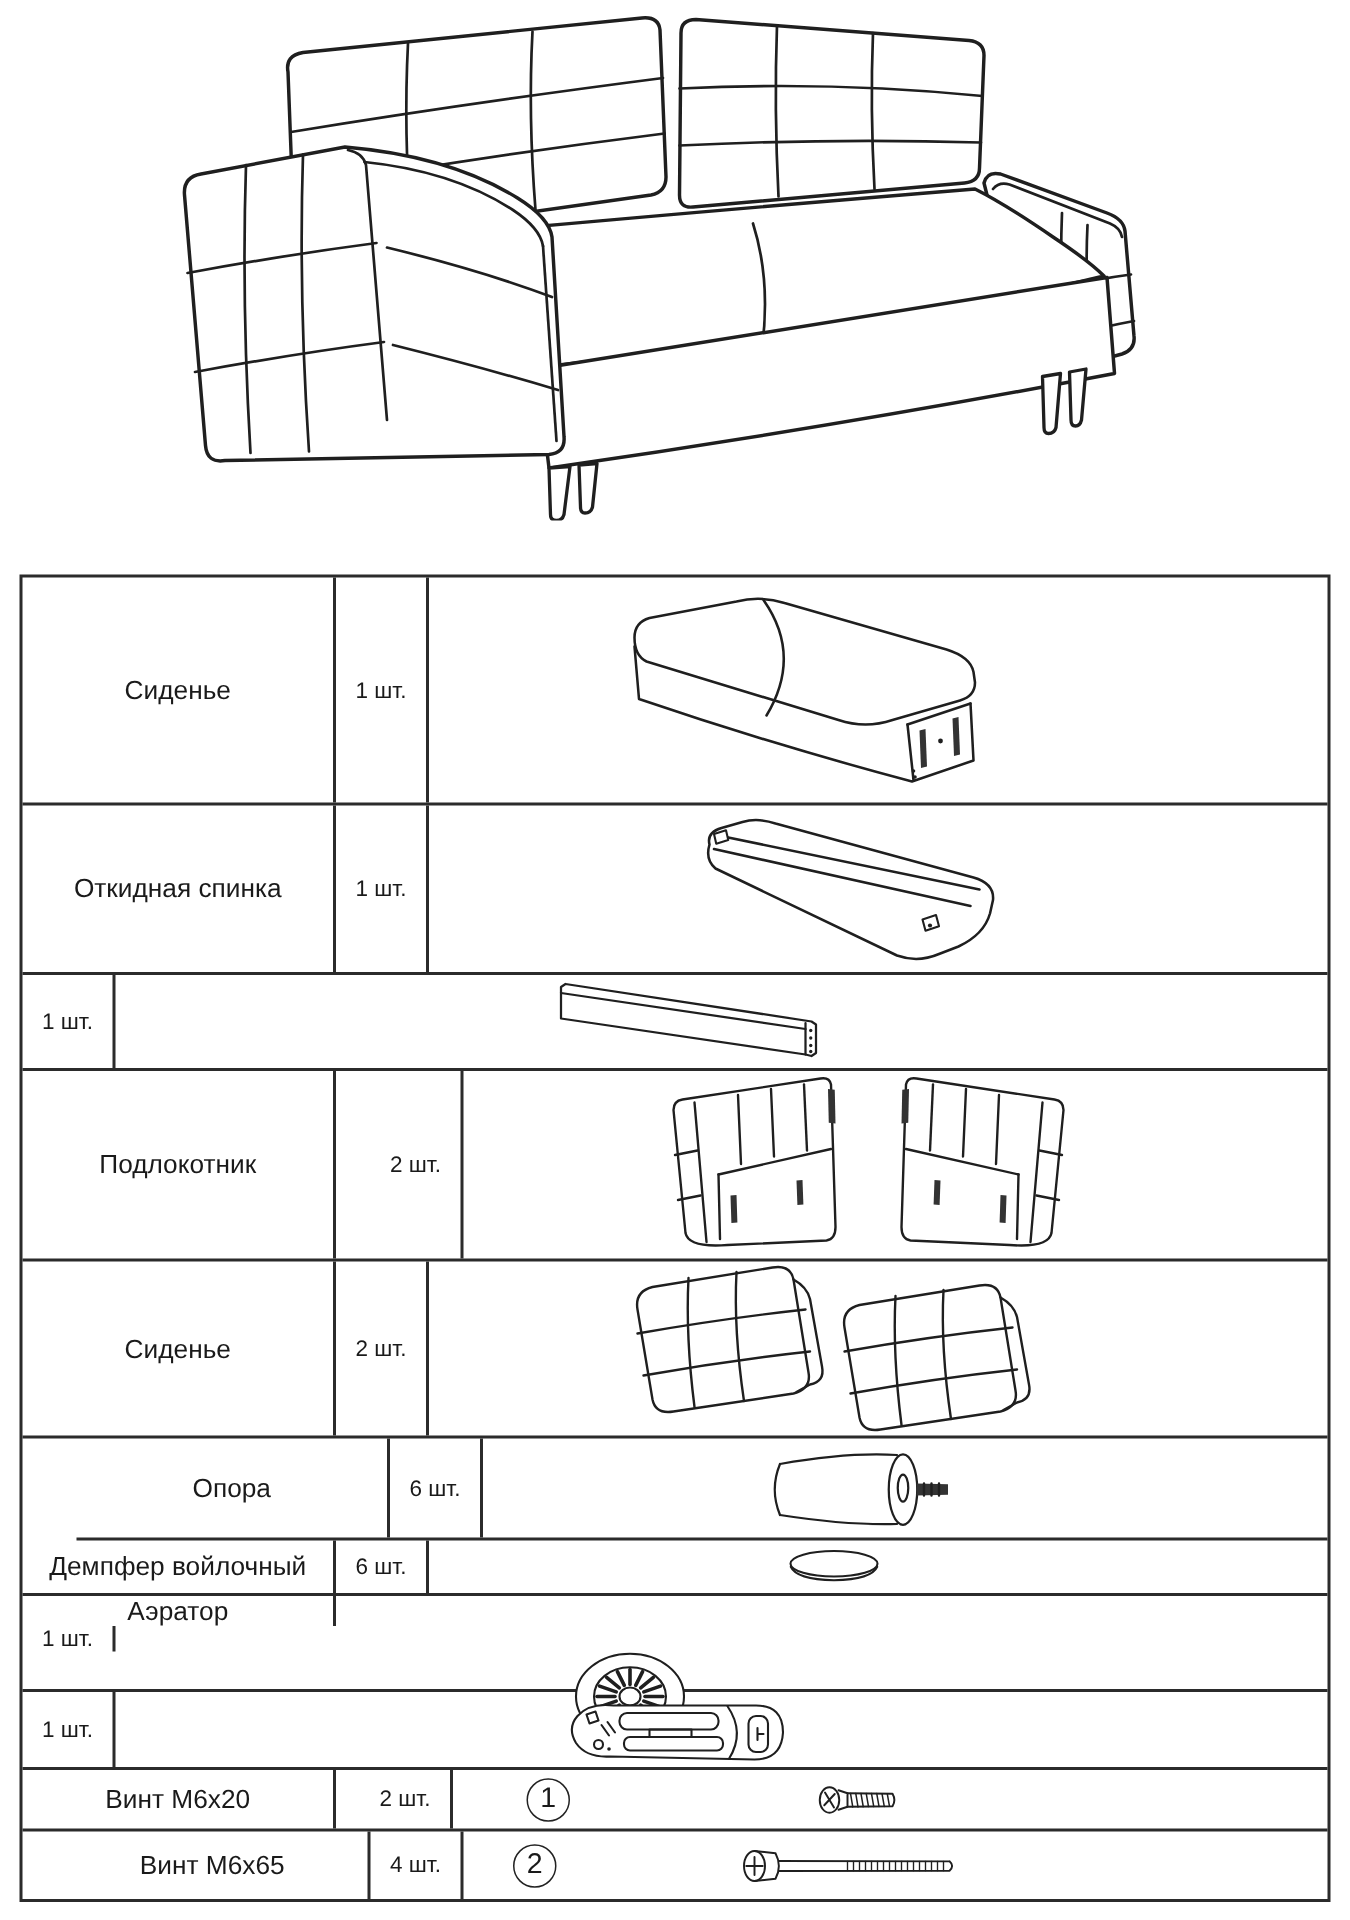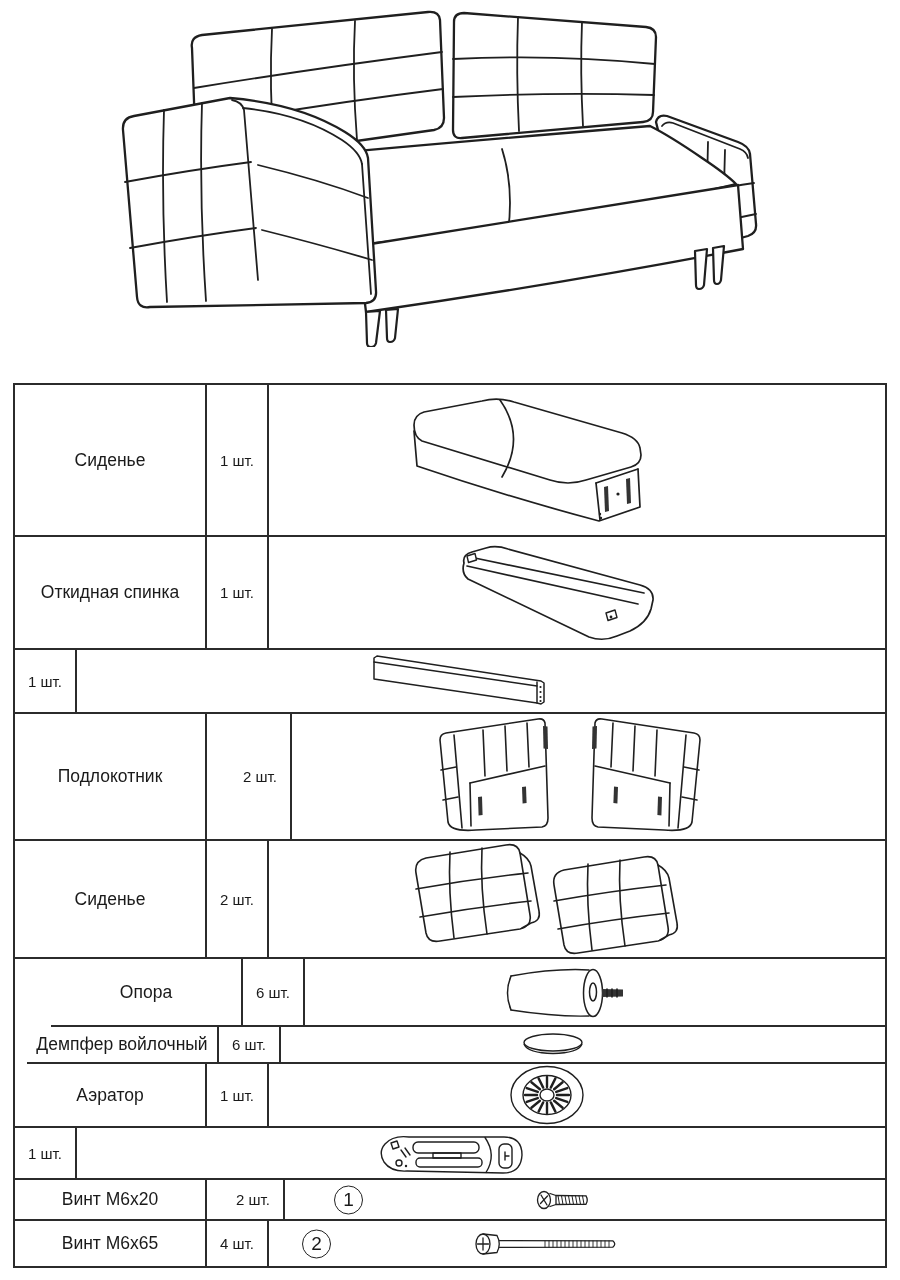--- a/index.html
+++ b/index.html
@@ -14,21 +14,21 @@
 
   .sofa-wrap{position:absolute;left:110px;top:2px;width:650px;height:345px;}
 
   .tbl{
     position:absolute;left:13px;top:383px;width:874px;box-sizing:border-box;
     border:2px solid #2b2b2b;background:#fff;
   }
   .row{display:flex;box-sizing:border-box;border-bottom:2px solid #2b2b2b;}
   .row:last-child{border-bottom:none;}
   .cell-name{
-    width:192px;box-sizing:border-box;border-right:2px solid #2b2b2b;
+    width:209px;box-sizing:border-box;border-right:2px solid #2b2b2b;
     display:flex;align-items:center;justify-content:center;text-align:center;
     font-size:17.5px;line-height:1.15;padding:0 8px;
   }
   .cell-qty{
     width:62px;box-sizing:border-box;border-right:2px solid #2b2b2b;
     display:flex;align-items:center;justify-content:center;font-size:15px;white-space:nowrap;
   }
   .cell-img{flex:1;display:flex;align-items:center;justify-content:center;position:relative;}
   .cell-img > svg{transform:translateX(-30px);}
   .marker{
@@ -229,34 +229,34 @@
           <path class="ink" d="M 10 13 Q 3 30 10 47"></path>
           <ellipse class="inkw" cx="92" cy="30" rx="9.5" ry="23.5"></ellipse>
           <ellipse class="ink" cx="92" cy="29" rx="3.5" ry="9"></ellipse>
           <path class="slot" d="M 101 26 L 122 26.5 L 122 33.5 L 101 34 Z"></path>
           <path class="ink" stroke="#ffffff" stroke-width="1.6" d="M 106 26 L 106 34 M 111 26 L 111 34 M 116 26 L 116 34"></path>
         </g>
       </svg>
     </div>
   </div>
 
-  <div class="row" style="height:37px;margin-left:12px;">
+  <div class="row" style="height:37px;">
     <div class="cell-name">Демпфер войлочный</div>
     <div class="cell-qty">6 шт.</div>
     <div class="cell-img">
       <svg viewBox="0 0 66 26" width="66" height="26">
         <g stroke-width="1.4">
           <ellipse class="inkw" cx="33" cy="10.5" rx="29" ry="8.5"></ellipse>
           <path class="ink" d="M 4.2 12.5 Q 8 21 33 21.5 Q 58 21 61.8 12.5"></path>
         </g>
       </svg>
     </div>
   </div>
 
-  <div class="row" style="height:64px;">
+  <div class="row" style="height:64px;flex-direction:column;">
     <div class="cell-name">Аэратор</div>
     <div class="cell-qty">1 шт.</div>
     <div class="cell-img">
       <svg viewBox="0 0 80 60" width="80" height="60">
         <g stroke-width="1.4">
           <ellipse class="inkw" cx="40" cy="30" rx="36" ry="28.5"></ellipse>
           <ellipse class="ink" cx="40" cy="30" rx="24" ry="19.5"></ellipse>
           <ellipse class="inkw" cx="40" cy="30" rx="7" ry="6"></ellipse>
           <g class="ink" stroke-width="2.4">
             <path d="M 50 30 L 62 30"></path>
@@ -323,21 +323,21 @@
             <path d="M 37 5.7 L 38.5 14.4"></path>
               <path d="M 40.5 5.7 L 42 14.3"></path>
             <path d="M 44 5.8 L 45.5 14.3"></path>
               <path d="M 47.5 5.8 L 49 14.2"></path>
           </g>
         </g>
       </svg>
     </div>
   </div>
 
-  <div class="row" style="height:45px;">
+  <div class="row" style="height:45px;padding-left:23px;">
     <div class="cell-name">Винт М6х65</div>
     <div class="cell-qty">4 шт.</div>
     <div class="cell-img">
       <div class="marker">
         <span>2</span>
       </div>
       <svg viewBox="0 0 148 22" width="148" height="22">
         <g stroke-width="1.3">
           <ellipse class="inkw" cx="10" cy="11" rx="7" ry="10"></ellipse>
           <path class="ink" d="M 10 1 L 24 2.5 M 10 21 L 24 19.5 M 24 2.5 Q 28.5 11 24 19.5"></path>

